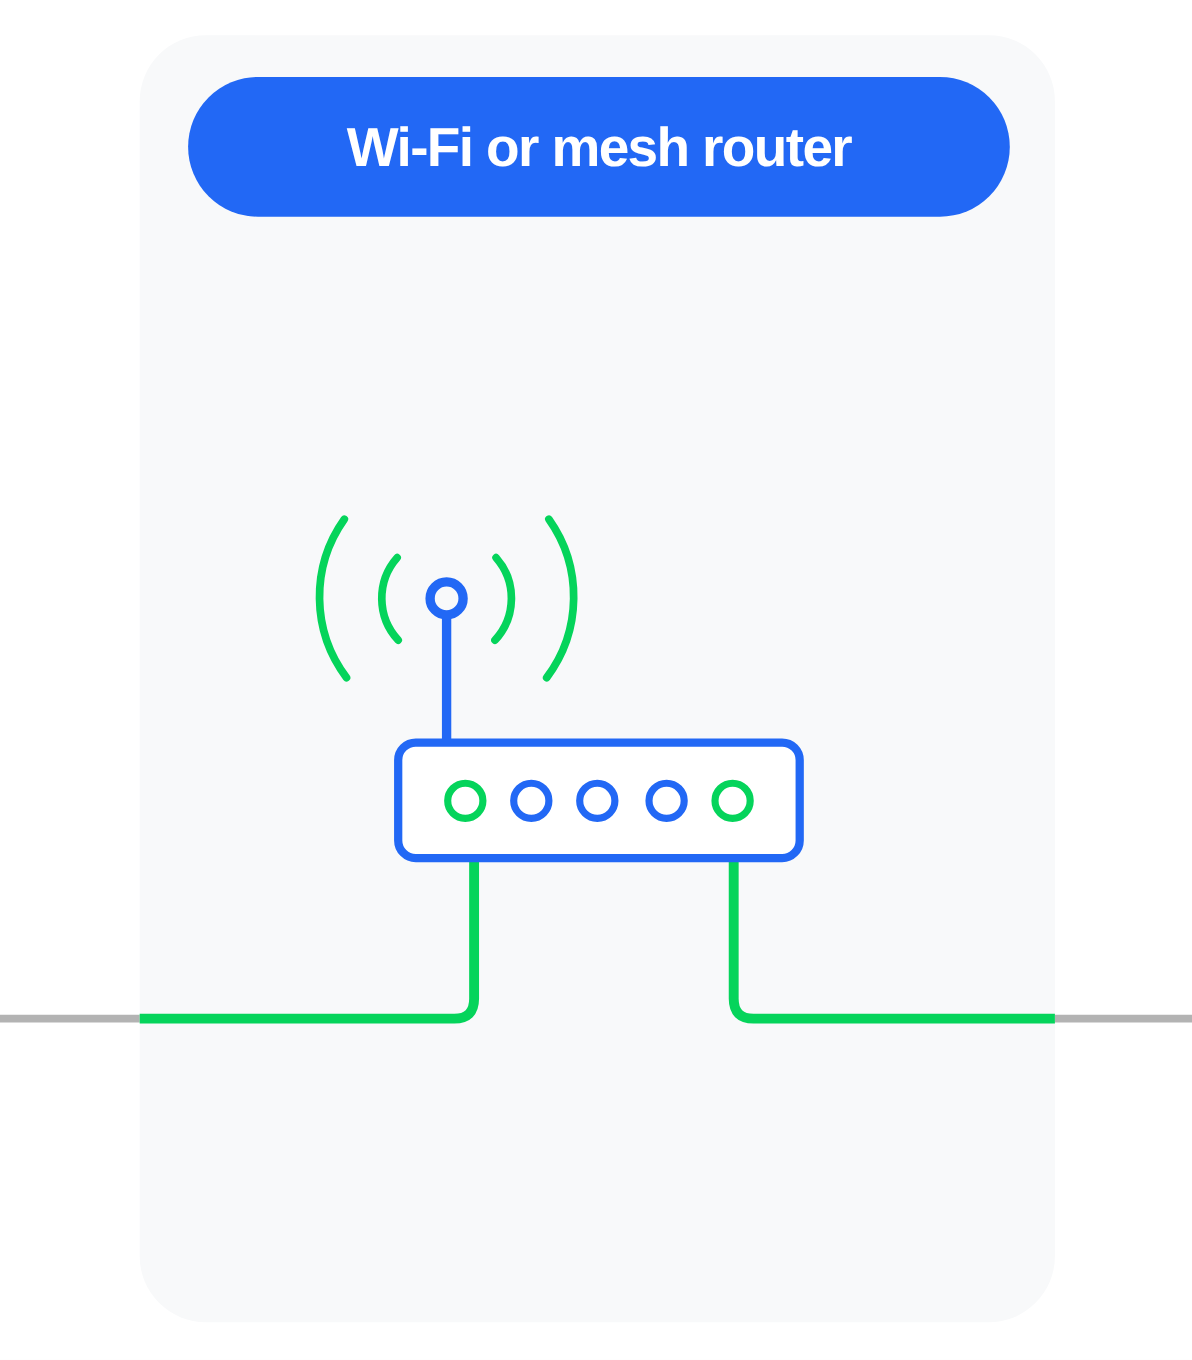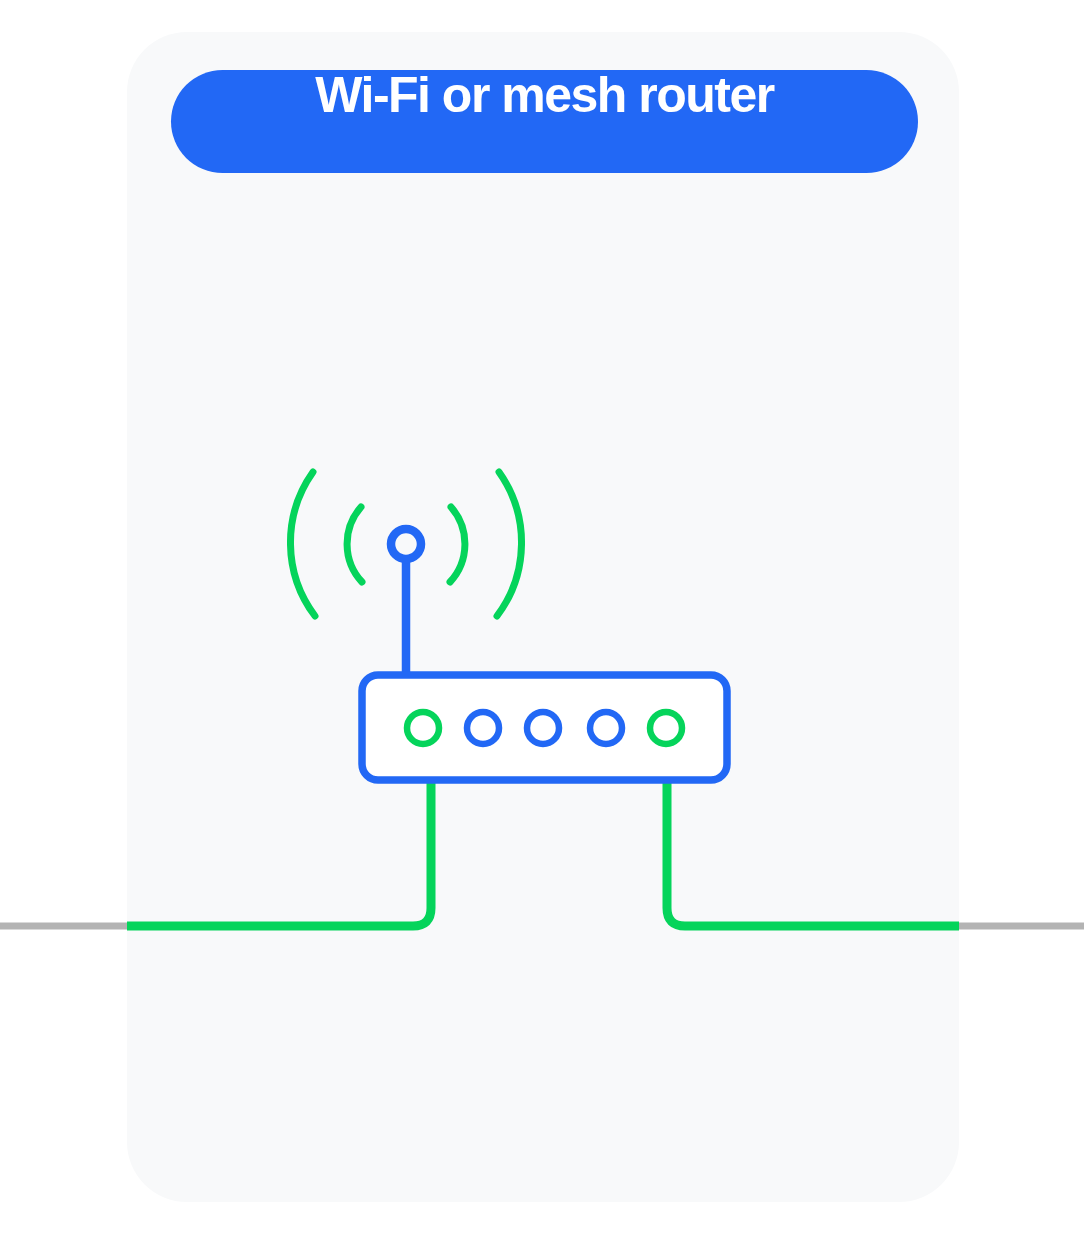--- a/index.html
+++ b/index.html
@@ -16,23 +16,23 @@
   body{
     font-family:"Liberation Sans","DejaVu Sans",sans-serif;
     width:1084px;height:1236px;position:relative;overflow:hidden;
   }
   .stage{position:absolute;inset:0;width:1084px;height:1236px;}
   .card{
     position:absolute;left:127px;top:32px;width:832px;height:1170px;
     background:var(--card-bg);border-radius:60px;z-index:1;
   }
   .pill{
-    position:absolute;left:171px;top:70px;width:747px;height:103px;
+    position:absolute;left:171px;top:70px;width:747px;height:127px;
     background:var(--accent-blue);border-radius:64px;
-    display:flex;justify-content:center;z-index:3;
+    display:flex;align-items:center;justify-content:center;z-index:3;
   }
   .pill-text{
     color:var(--label-text);font-size:50px;font-weight:700;
     letter-spacing:-1.5px;line-height:1;white-space:nowrap;
   }
   svg.illustration{position:absolute;left:0;top:0;z-index:2;}
 </style>
 </head>
 <body>
 

